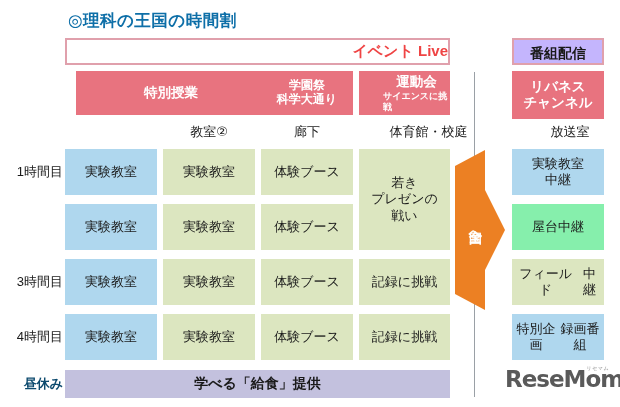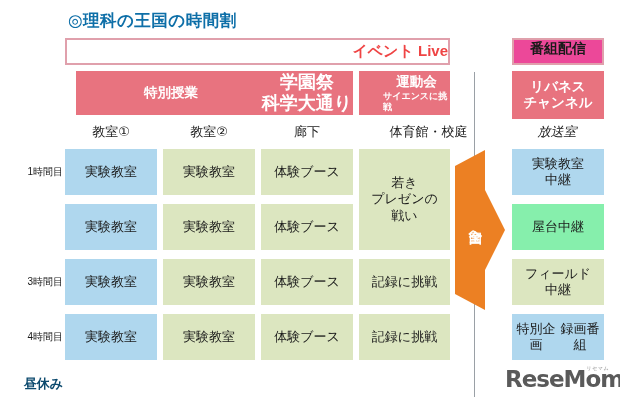--- a/index.html
+++ b/index.html
@@ -36,64 +36,64 @@
     display: flex; align-items: center; justify-content: flex-end;
     font-size: 15px; font-weight: bold; color: #ef4444;
   }
 
   
   #broadcast-banner {
     position: absolute;
     left: 512px; top: 38px;
     width: 92px; height: 27px;
     border: 2px solid #e0a0ac;
-    background: #ec4899;
-    display: flex; align-items: flex-start; justify-content: center;
+    background: #c4b5fd;
+    display: flex; align-items: flex-end; justify-content: center;
     font-size: 14px; font-weight: bold; color: #1a1a1a;
   }
 
   
   .cat-head {
     position: absolute;
     background: #e8737f;
     color: #ffffff;
     display: flex; flex-direction: column;
     align-items: center; justify-content: center;
     line-height: 1.15;
     top: 71px; height: 44px;
   }
   .cat-head .cat-main { font-size: 13.5px; font-weight: bold; }
   .cat-head .cat-sub  { font-size: 9px; font-weight: bold; margin-top: 2px; }
-  .cat-head.two-line .cat-main { font-size: 18px; }
+  .cat-head.two-line .cat-main { font-size: 12px; }
 
   #cat-special { left: 76px;  width: 190px; }
   #cat-festival{ left: 261px; width: 92px;  }
   #cat-sports  { left: 359px; width: 91px; padding-left: 24px;  }
   #cat-channel { left: 512px; width: 92px; height: 48px; top: 71px; }
   #cat-channel .cat-main { font-size: 13.5px; }
 
   
   .place-label {
     position: absolute;
     top: 122px; height: 20px;
     display: flex; align-items: center; justify-content: center;
     font-size: 13px; color: #1a1a1a;
   }
   #place-0 { left: 65px;  width: 92px; }
   #place-1 { left: 163px; width: 92px; }
   #place-2 { left: 261px; width: 92px; }
   #place-3 { left: 359px; width: 91px; margin-left: 24px; }
-  #place-4 { left: 511px; width: 92px; font-style: italic; }
+  #place-4 { left: 524px; width: 92px; }
 
   
   .period-label {
     position: absolute;
     left: 8px; width: 55px; height: 46px;
     display: flex; align-items: center; justify-content: flex-end;
-    font-size: 10px; color: #1a1a1a;
+    font-size: 13px; color: #1a1a1a;
     font-weight: normal;
   }
 
   
   .cell {
     position: absolute;
     display: flex; align-items: center; justify-content: center;
     text-align: center;
     font-size: 13px; color: #1a1a1a;
     line-height: 1.25;
@@ -189,21 +189,20 @@
   <div class="cat-head" id="cat-sports">
     <span class="cat-main">運動会</span>
     <span class="cat-sub">サイエンスに挑戦</span>
   </div>
 
   <div class="cat-head two-line" id="cat-channel">
     <span class="cat-main">リバネス</span>
     <span class="cat-main">チャンネル</span>
   </div>
 
-  <div class="place-label" id="place-0">教室①</div>
   <div class="place-label" id="place-1">教室②</div>
   <div class="place-label" id="place-2">廊下</div>
   <div class="place-label" id="place-3">体育館・校庭</div>
   <div class="place-label" id="place-4">放送室</div>
 
   <div class="period-label" style="top:149px">1時間目</div>
   <div class="period-label" style="top:259px">3時間目</div>
   <div class="period-label" style="top:314px">4時間目</div>
 
   <div class="cell blue" style="left:65px;top:149px;width:92px;height:46px">実験教室</div>
@@ -229,30 +228,31 @@
   <div class="cell green" style="left:359px;top:259px;width:91px;height:46px">記録に挑戦</div>
   <div class="cell green" style="left:359px;top:314px;width:91px;height:46px">記録に挑戦</div>
 
   <div class="cell blue" style="left:512px;top:149px;width:92px;height:46px;flex-direction:column">
     <span>実験教室</span>
     <span>中継</span>
   </div>
   <div class="cell pink" style="left:512px;top:204px;width:92px;height:46px;flex-direction:column">
     <span>屋台中継</span>
   </div>
-  <div class="cell green" style="left:512px;top:259px;width:92px;height:46px;flex-direction:column">
+  <div class="cell green" style="left:512px;top:259px;width:92px;height:46px;flex-direction:row">
     <span>フィールド</span>
     <span>中継</span>
   </div>
   <div class="cell blue" style="left:512px;top:314px;width:92px;height:46px;flex-direction:row">
     <span>特別企画</span>
     <span>録画番組</span>
   </div>
 
   <div id="lunch-label">昼休み</div>
+  <div id="lunch-cell">学べる「給食」提供</div>
 
   <div id="divider"></div>
 
   <div id="arrow-wrap">
     <svg width="50" height="160" viewBox="0 0 50 160" xmlns="http://www.w3.org/2000/svg">
       <polygon points="0,16 30,0 30,40 50,80 30,120 30,160 0,144" fill="#ec8023"></polygon>
     </svg>
     <div id="arrow-text">全国へ</div>
   </div>
 

